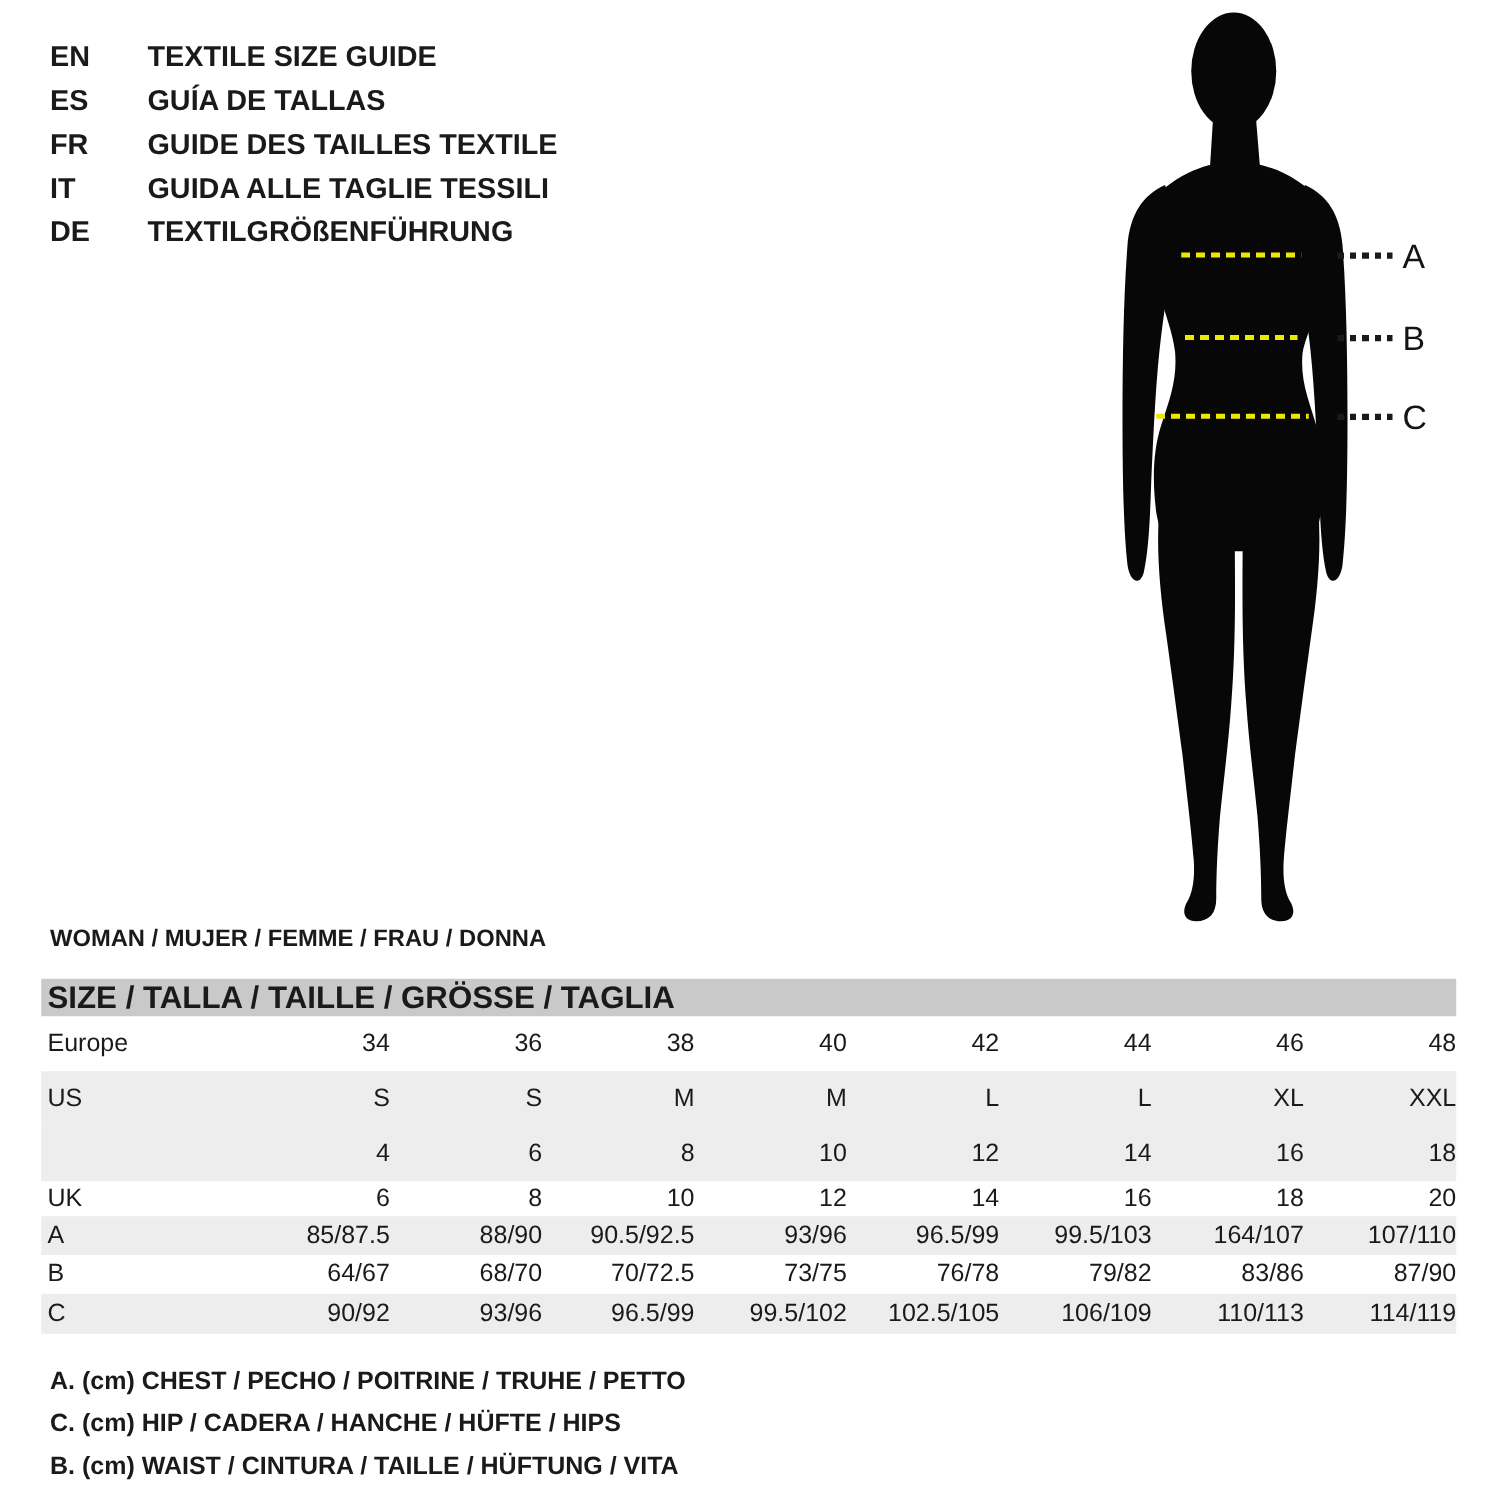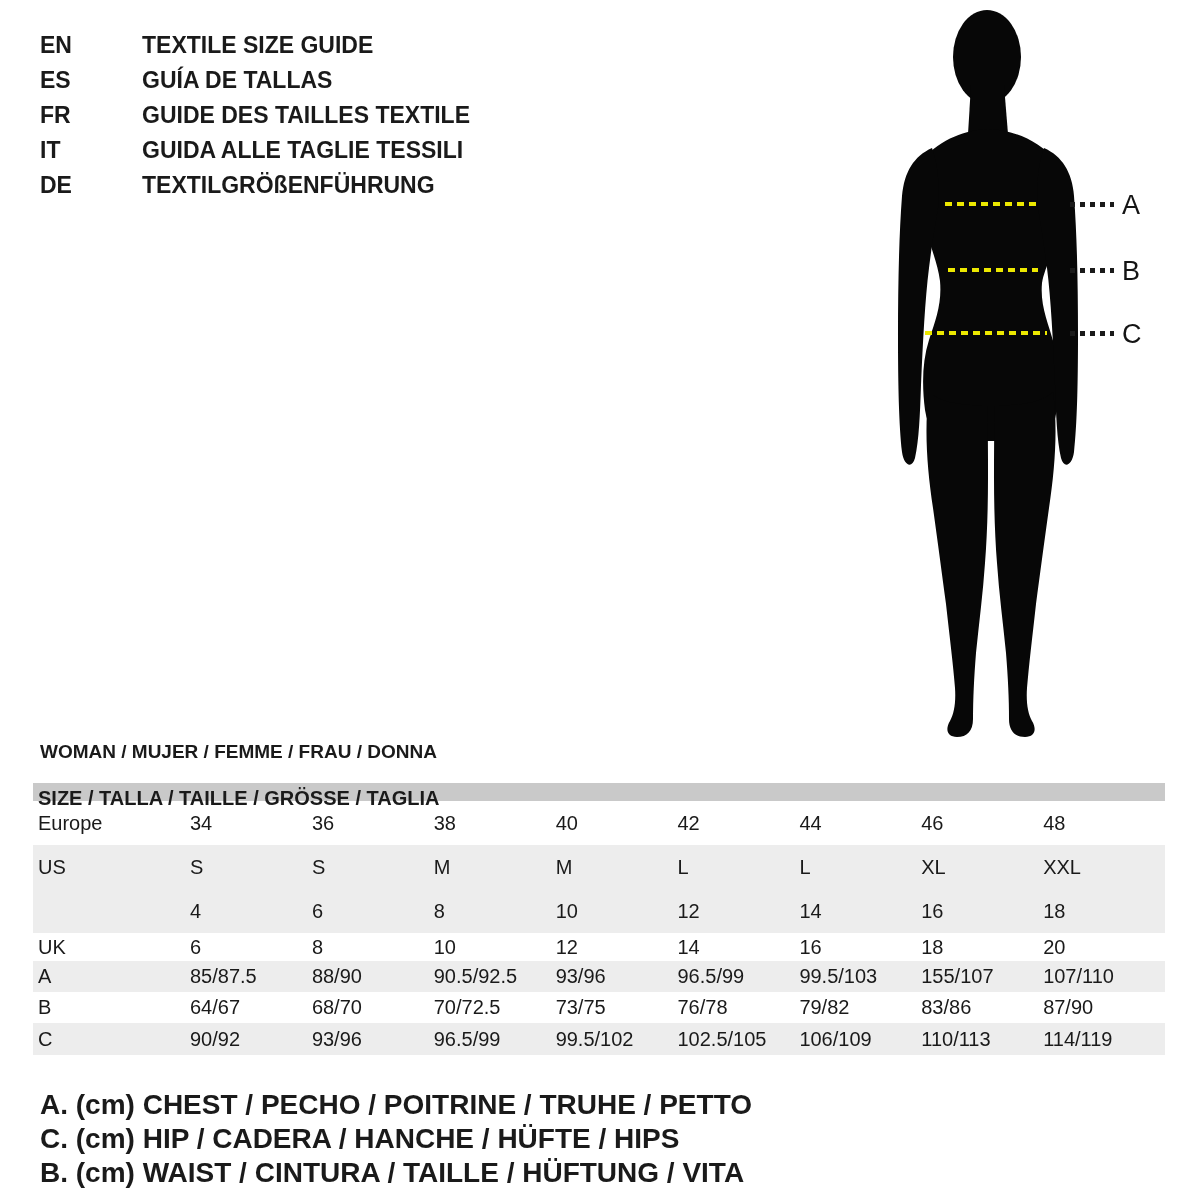--- a/index.html
+++ b/index.html
@@ -15,21 +15,21 @@
     width: 1200px; height: 1200px;
     font-family: "Liberation Sans", sans-serif;
     color: var(--ink);
     position: relative;
     overflow: hidden;
   }
   .canvas { position: absolute; left: 0; top: 0; width: 1200px; height: 1200px; background: #fff; }
 
   
   .lang-block { position: absolute; left: 40px; top: 28px; }
-  .lang-row { display: flex; height: 35px; line-height: 35px; font-weight: bold; font-size: 23px; letter-spacing: 0; white-space: nowrap; gap: 24px; }
+  .lang-row { display: flex; height: 35px; line-height: 35px; font-weight: bold; font-size: 23px; letter-spacing: 0; white-space: nowrap; }
   .lang-code { width: 78px; flex: 0 0 78px; }
 
   
   .figure-area { position: absolute; left: 850px; top: 0; width: 350px; height: 760px; }
   .figure-area svg { position: absolute; left: 0; top: 0; width: 350px; height: 760px; }
   .mline { position: absolute; height: 4px; background: repeating-linear-gradient(90deg, var(--yellow) 0 7px, transparent 7px 12px); }
   .mline-a { left: 95px;  top: 202px; width: 96px; }
   .mline-b { left: 98px;  top: 268px; width: 90px; }
   .mline-c { left: 75px;  top: 331px; width: 122px; }
   .mconn { position: absolute; height: 5px; width: 44px; left: 220px; background: repeating-linear-gradient(90deg, var(--ink) 0 5px, transparent 5px 10px); }
@@ -39,33 +39,33 @@
   .mlabel { position: absolute; left: 272px; font-size: 27px; line-height: 32px; font-weight: 400; color: #141414; }
   .mlabel-a { top: 189px; }
   .mlabel-b { top: 255px; }
   .mlabel-c { top: 318px; }
 
   
   .heading { position: absolute; left: 40px; top: 741px; font-size: 19px; font-weight: bold; white-space: nowrap; }
 
   
   .size-table { position: absolute; left: 33px; top: 783px; width: 1132px; font-size: 20px; }
-  .t-header { height: 18px; line-height: 30px; background: var(--header_bar); font-weight: bold; font-size: 20px; padding-left: 5px; white-space: nowrap; }
+  .t-header { height: 30px; line-height: 30px; background: var(--header_bar); font-weight: bold; font-size: 25px; padding-left: 5px; white-space: nowrap; }
   .t-row { display: flex; align-items: center; }
   .t-row.shaded { background: var(--row_alt); }
   .r-h33 { height: 44px; }
   .r-h34 { height: 28px; }
   .r-h31 { height: 31px; }
   .r-h32 { height: 32px; }
   .t-label { width: 157px; flex: 0 0 157px; padding-left: 5px; white-space: nowrap; }
-  .t-cell { flex: 1 1 0; text-align: left; white-space: nowrap; }
+  .t-cell { flex: 1 1 0; text-align: right; white-space: nowrap; }
 
   
   .legend { position: absolute; left: 40px; top: 1088px; }
-  .legend-line { height: 34px; line-height: 34px; font-weight: bold; font-size: 28px; white-space: nowrap; }
+  .legend-line { height: 34px; line-height: 34px; font-weight: bold; font-size: 20px; white-space: nowrap; }
 </style>
 </head>
 <body>
 
 <div class="canvas">
 
   <section class="lang-block">
     <div class="lang-row">
       <span class="lang-code">EN</span>
       <span class="lang-label">TEXTILE SIZE GUIDE</span>
@@ -219,21 +219,21 @@
     </div>
 
     <div class="t-row r-h31 shaded">
       <span class="t-label">A</span>
       <span class="t-cell">85/87.5</span>
       <span class="t-cell">88/90</span>
       <span class="t-cell">90.5/92.5</span>
       <span class="t-cell">93/96</span>
       <span class="t-cell">96.5/99</span>
       <span class="t-cell">99.5/103</span>
-      <span class="t-cell">155/107</span>
+      <span class="t-cell">164/107</span>
       <span class="t-cell">107/110</span>
     </div>
 
     <div class="t-row r-h31">
       <span class="t-label">B</span>
       <span class="t-cell">64/67</span>
       <span class="t-cell">68/70</span>
       <span class="t-cell">70/72.5</span>
       <span class="t-cell">73/75</span>
       <span class="t-cell">76/78</span>

